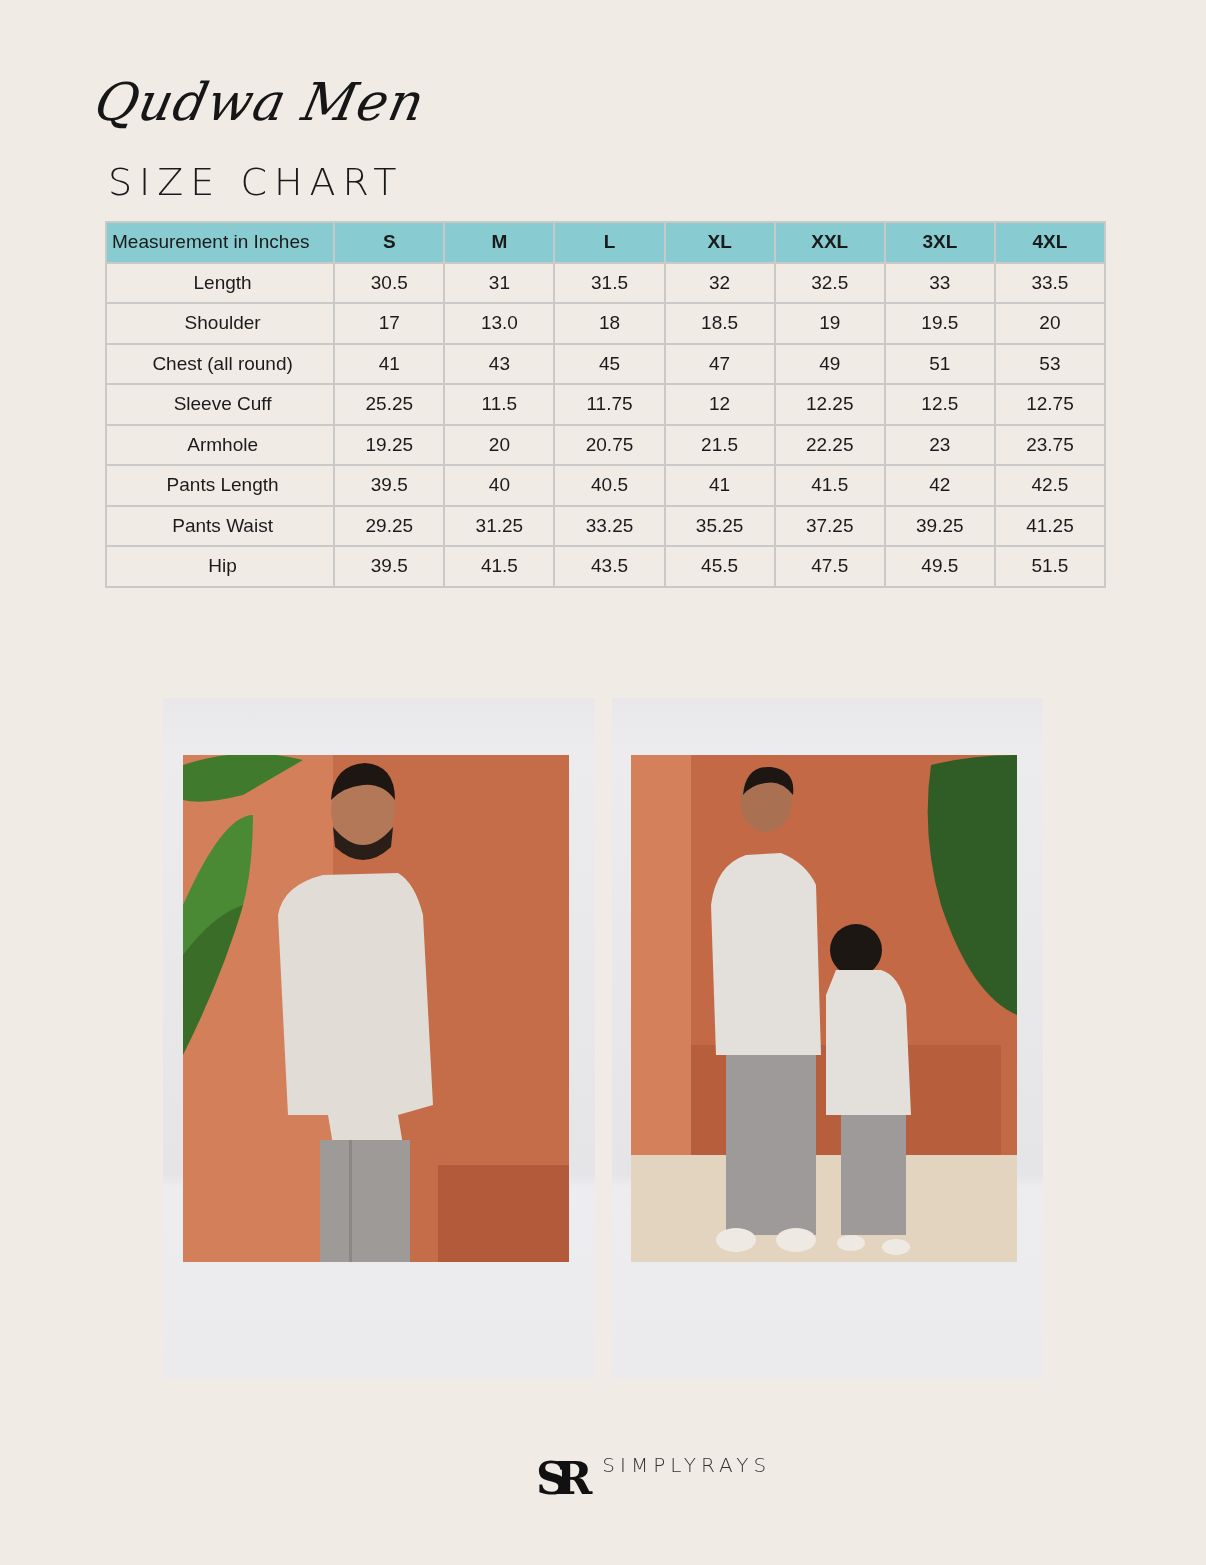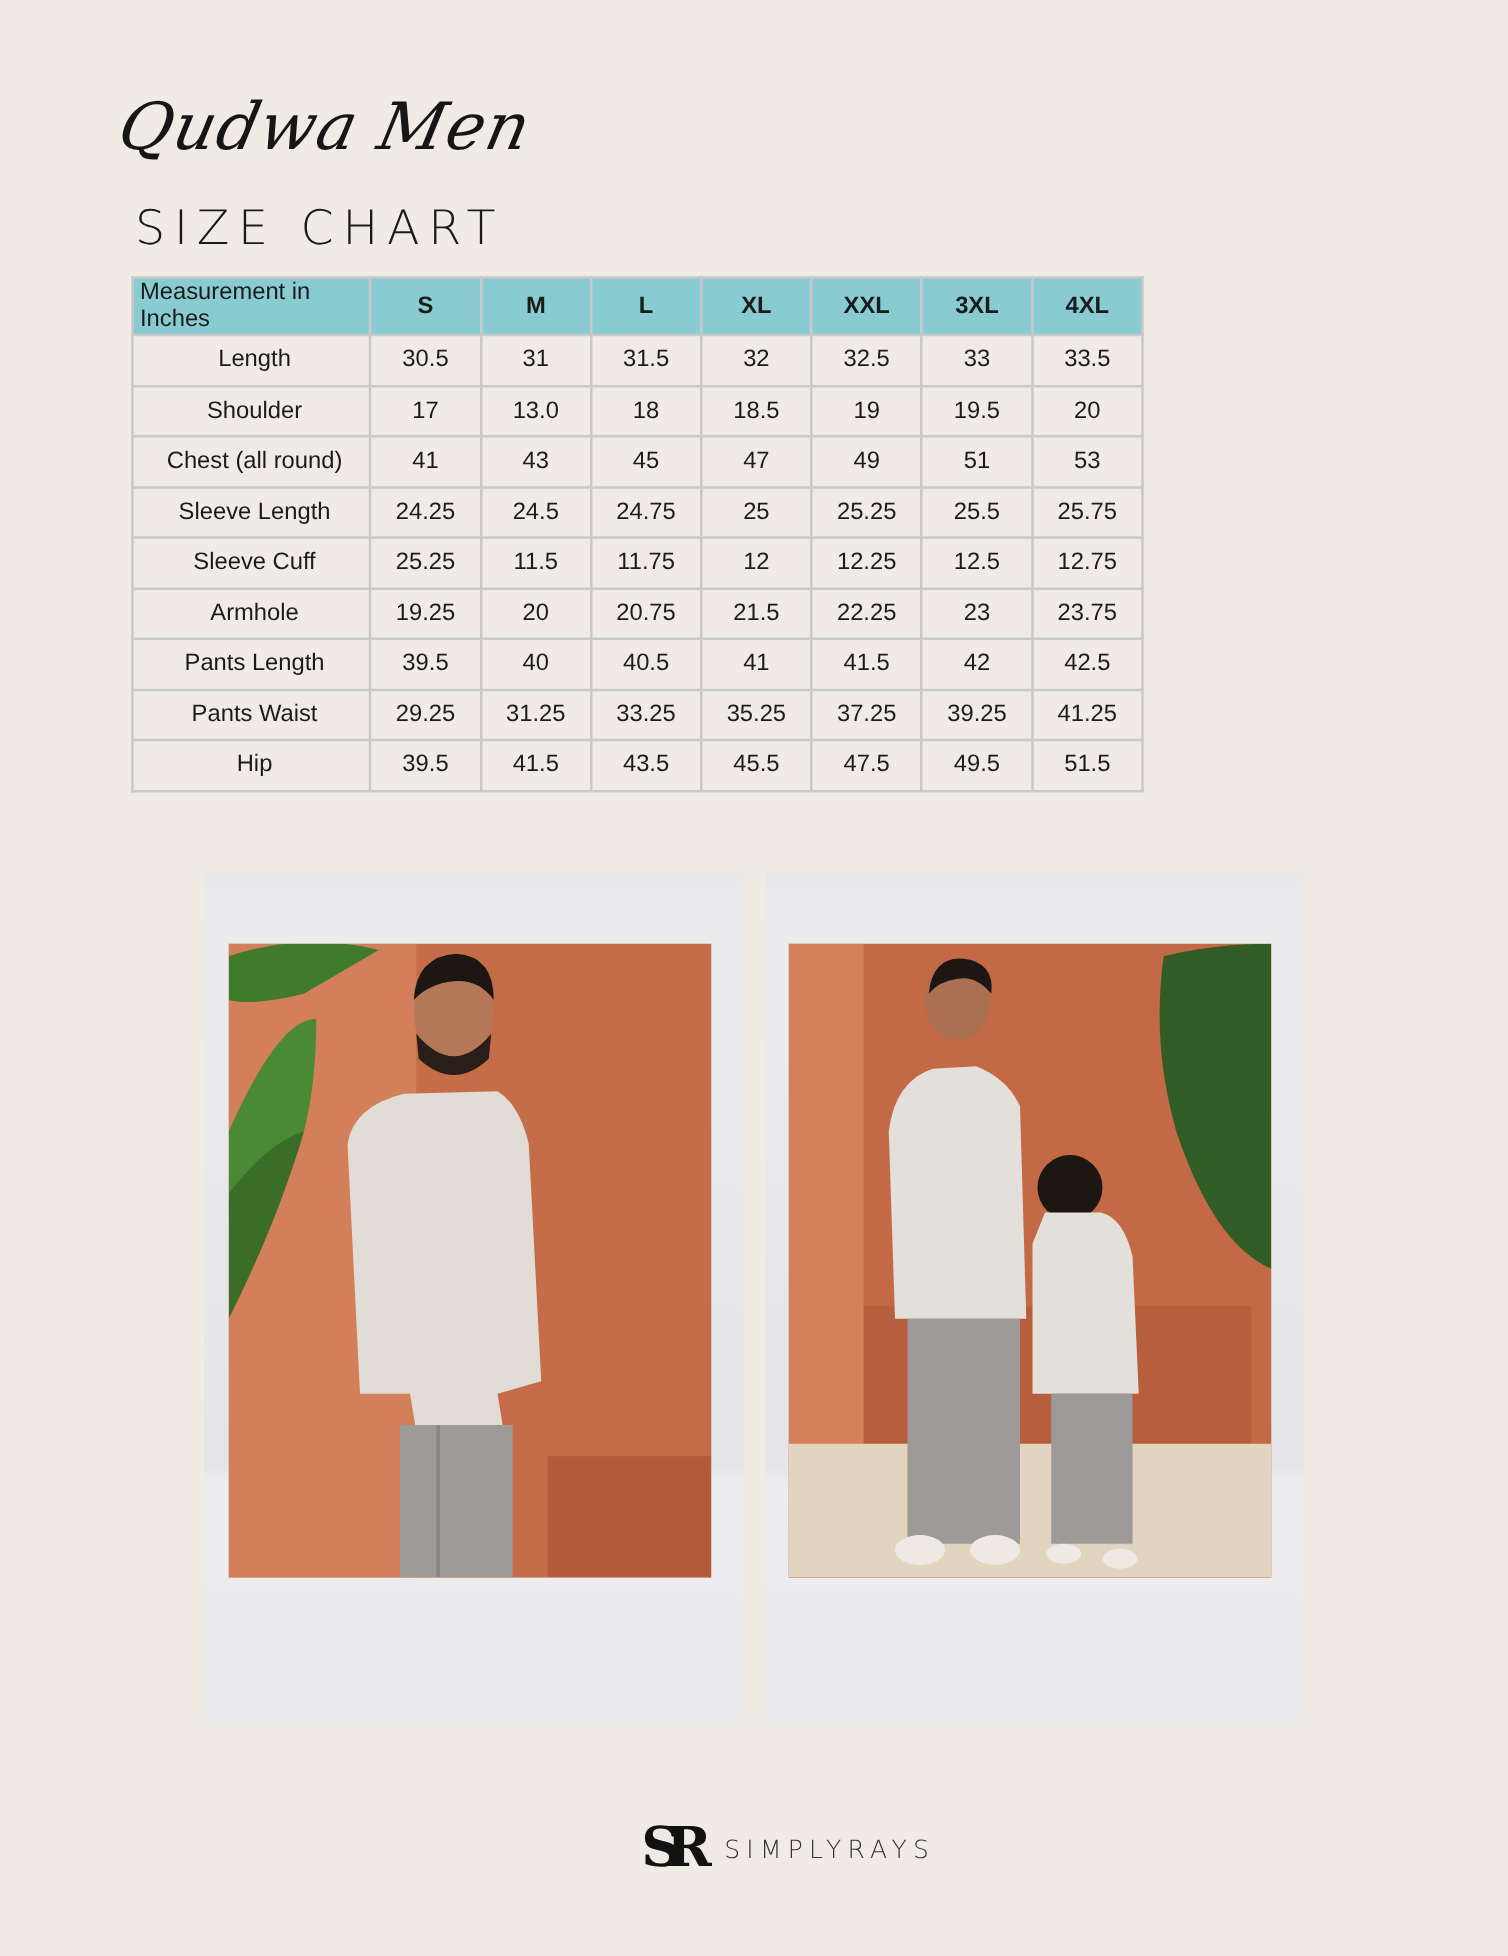--- a/index.html
+++ b/index.html
@@ -1,29 +1,29 @@
 <!DOCTYPE html>
 <html><head>
 <meta charset="utf-8">
 <style>
   html, body { margin:0; padding:0; }
   body { width:1206px; height:1565px; background:#f1ebe5; position:relative; overflow:hidden; font-family:"Liberation Sans", sans-serif; color:#1b1b1b; }
   .script-title { position:absolute; left:96px; top:72px; font-family:"DejaVu Serif", serif; font-style:italic; font-size:52px; letter-spacing:1px; color:#161616; font-weight:normal; transform:skewX(-12deg); }
   .subtitle { position:absolute; left:108px; top:160px; font-family:"DejaVu Sans", sans-serif; font-weight:200; font-size:38px; letter-spacing:7px; color:#1a1a1a;text-align:right; }
-  table.size { position:absolute; left:105px; top:221px; border-collapse:collapse; width:810px; }
+  table.size { position:absolute; left:105px; top:221px; border-collapse:collapse; width:1001px; }
   table.size th, table.size td { border:2px solid #c9c9c7; height:38.5px; padding:0; font-size:19px; text-align:center; }
   table.size th { background:#88cbd1; font-weight:bold; }
   table.size th.first { text-align:left; padding-left:5px; font-weight:normal; }
   table.size td.label { text-align:center; padding-left:5px; }
   col.c0 { width:228px; } col.cs { width:110px; }
   .frame { position:absolute; top:698px; width:432px; height:680px; background:linear-gradient(#e8e8ea, #ececee 8%, #e5e5e8 70%, #ededf0 72%, #ebebee); }
   .frame.left { left:163px; } .frame.right { left:612px; width:431px; }
   .photo { position:absolute; top:57px; width:386px; height:507px; overflow:hidden; background:#c36b48; }
   .frame.left .photo { left:20px; } .frame.right .photo { left:19px; }
-  .logo { position:absolute; left:513px; top:1453px; display:flex; align-items:center; }
+  .logo { position:absolute; left:536px; top:1453px; display:flex; }
   .logo-mark { font-family:"DejaVu Serif", serif; font-size:44px; font-weight:bold; letter-spacing:-12px; color:#111; }
   .logo-text { margin-left:22px; font-size:20px; letter-spacing:5px; color:#333; font-family:"DejaVu Sans", sans-serif; font-weight:200; }
 </style>
 </head>
 <body>
 
 <div class="script-title">Qudwa Men</div>
 <div class="subtitle">SIZE CHART</div>
 
 <table class="size">
@@ -72,30 +72,20 @@
       </tr>
       <tr>
         <td class="label">Chest (all round)</td>
         <td>41</td>
         <td>43</td>
         <td>45</td>
         <td>47</td>
         <td>49</td>
         <td>51</td>
         <td>53</td>
-      </tr>
-      <tr>
-        <td class="label">Sleeve Length</td>
-        <td>24.25</td>
-        <td>24.5</td>
-        <td>24.75</td>
-        <td>25</td>
-        <td>25.25</td>
-        <td>25.5</td>
-        <td>25.75</td>
       </tr>
       <tr>
         <td class="label">Sleeve Cuff</td>
         <td>25.25</td>
         <td>11.5</td>
         <td>11.75</td>
         <td>12</td>
         <td>12.25</td>
         <td>12.5</td>
         <td>12.75</td>

